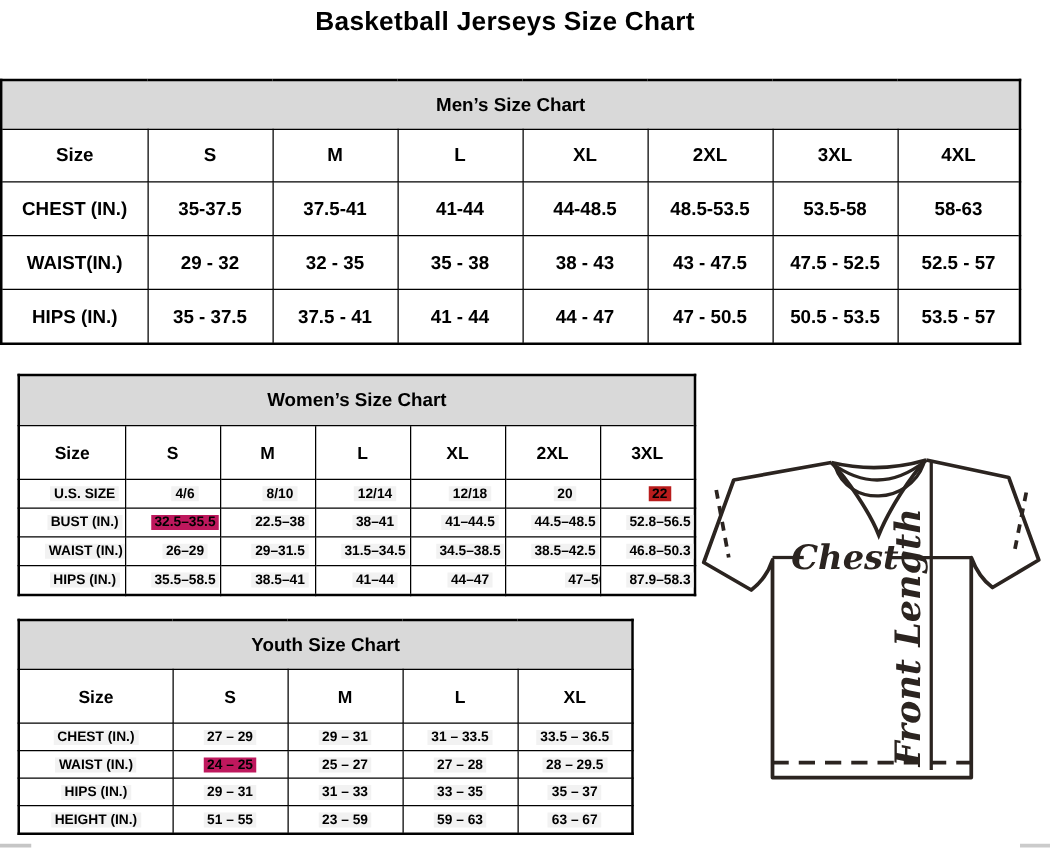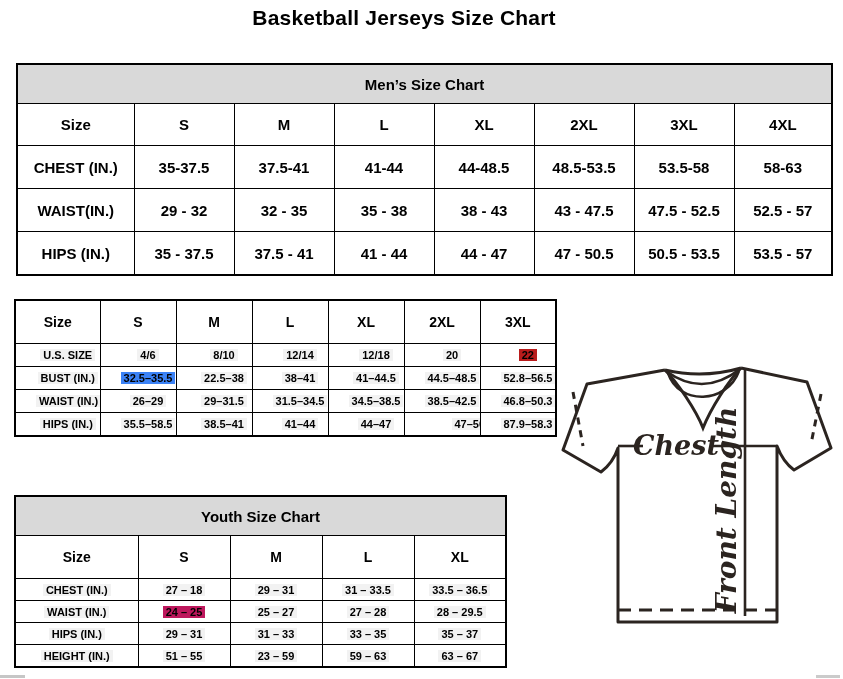--- a/index.html
+++ b/index.html
@@ -18,21 +18,21 @@
     border:2px solid #000;
   }
   table.chart th, table.chart td{
     border:1px solid #000;text-align:center;vertical-align:middle;
     padding:0;overflow:hidden;white-space:nowrap;
   }
   table.chart th.tbar{
     background:#d9d9d9;font-size:15px;font-weight:bold;
   }
   
-  #men{left:16px;top:63px;width:815px;padding-left:18px;}
+  #men{left:0;top:63px;width:815px;padding-left:18px;}
   #men th.tbar{height:38px;}
   #men tr.hdr th{height:41px;font-size:15px;font-weight:bold;}
   #men tbody td, #men tbody th{height:42px;font-size:15px;font-weight:bold;}
   
   #women{left:14px;top:299px;width:541px;}
   #women th.tbar{height:39px;}
   #women tr.hdr th{height:42px;font-size:14px;font-weight:bold;}
   #women tbody td, #women tbody th{height:22px;font-size:11px;font-weight:bold;padding-left:20px;}
   
   #youth{left:14px;top:495px;width:491px;}
@@ -121,20 +121,23 @@
     <colgroup>
       <col style="width: 85px;">
       <col style="width: 76px;">
       <col style="width: 76px;">
       <col style="width: 76px;">
       <col style="width: 76px;">
       <col style="width: 76px;">
       <col style="width: 76px;">
     </colgroup>
     <thead>
+      <tr>
+        <th colspan="7" class="tbar" style="background: rgb(217, 217, 217);">Women’s Size Chart</th>
+      </tr>
       <tr class="hdr">
         <th>Size</th>
         <th>S</th>
         <th>M</th>
         <th>L</th>
         <th>XL</th>
         <th>2XL</th>
         <th>3XL</th>
       </tr>
     </thead>
@@ -143,21 +146,21 @@
         <th><span class="hl" style="background: rgb(242, 242, 242);">U.S. SIZE</span></th>
         <td><span class="hl" style="background: rgb(242, 242, 242);">4/6</span></td>
         <td><span class="hl" style="background: rgb(242, 242, 242);">8/10</span></td>
         <td><span class="hl" style="background: rgb(242, 242, 242);">12/14</span></td>
         <td><span class="hl" style="background: rgb(242, 242, 242);">12/18</span></td>
         <td><span class="hl" style="background: rgb(242, 242, 242);">20</span></td>
         <td><span class="hl" style="background: #b91c1c; text-align: center;">22</span></td>
       </tr>
       <tr>
         <th><span class="hl" style="background: rgb(242, 242, 242);">BUST (IN.)</span></th>
-        <td><span class="hl" style="background: #3b82f6;">32.5–35.5</span></td>
+        <td><span class="hl" style="background: #be185d;">32.5–35.5</span></td>
         <td><span class="hl" style="background: rgb(242, 242, 242);">22.5–38</span></td>
         <td><span class="hl" style="background: rgb(242, 242, 242);">38–41</span></td>
         <td><span class="hl" style="background: rgb(242, 242, 242);">41–44.5</span></td>
         <td><span class="hl" style="background: rgb(242, 242, 242);">44.5–48.5</span></td>
         <td><span class="hl" style="background: rgb(242, 242, 242);">52.8–56.5</span></td>
       </tr>
       <tr>
         <th><span class="hl" style="background: rgb(242, 242, 242);">WAIST (IN.)</span></th>
         <td><span class="hl" style="background: rgb(242, 242, 242);">26–29</span></td>
         <td><span class="hl" style="background: rgb(242, 242, 242);">29–31.5</span></td>
@@ -194,21 +197,21 @@
         <th>Size</th>
         <th>S</th>
         <th>M</th>
         <th>L</th>
         <th>XL</th>
       </tr>
     </thead>
     <tbody>
       <tr>
         <th><span class="hl" style="background: rgb(242, 242, 242);">CHEST (IN.)</span></th>
-        <td><span class="hl" style="background: rgb(242, 242, 242);">27 – 18</span></td>
+        <td><span class="hl" style="background: rgb(242, 242, 242);">27 – 29</span></td>
         <td><span class="hl" style="background: rgb(242, 242, 242);">29 – 31</span></td>
         <td><span class="hl" style="background: rgb(242, 242, 242);">31 – 33.5</span></td>
         <td><span class="hl" style="background: rgb(242, 242, 242);">33.5 – 36.5</span></td>
       </tr>
       <tr>
         <th><span class="hl" style="background: rgb(242, 242, 242);">WAIST (IN.)</span></th>
         <td><span class="hl" style="background: #be185d;">24 – 25</span></td>
         <td><span class="hl" style="background: rgb(242, 242, 242);">25 – 27</span></td>
         <td><span class="hl" style="background: rgb(242, 242, 242);">27 – 28</span></td>
         <td><span class="hl" style="background: rgb(242, 242, 242);">28 – 29.5</span></td>

